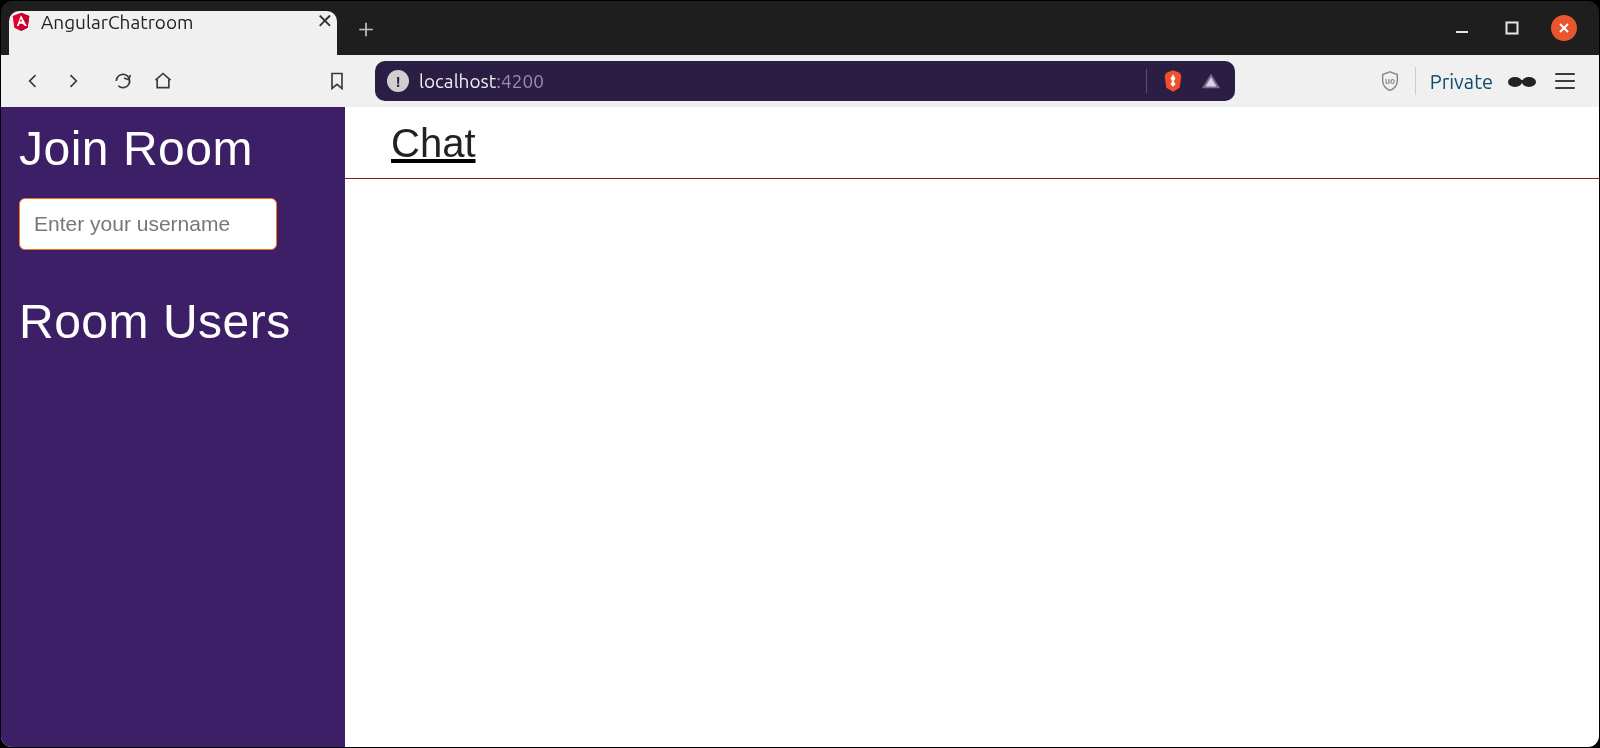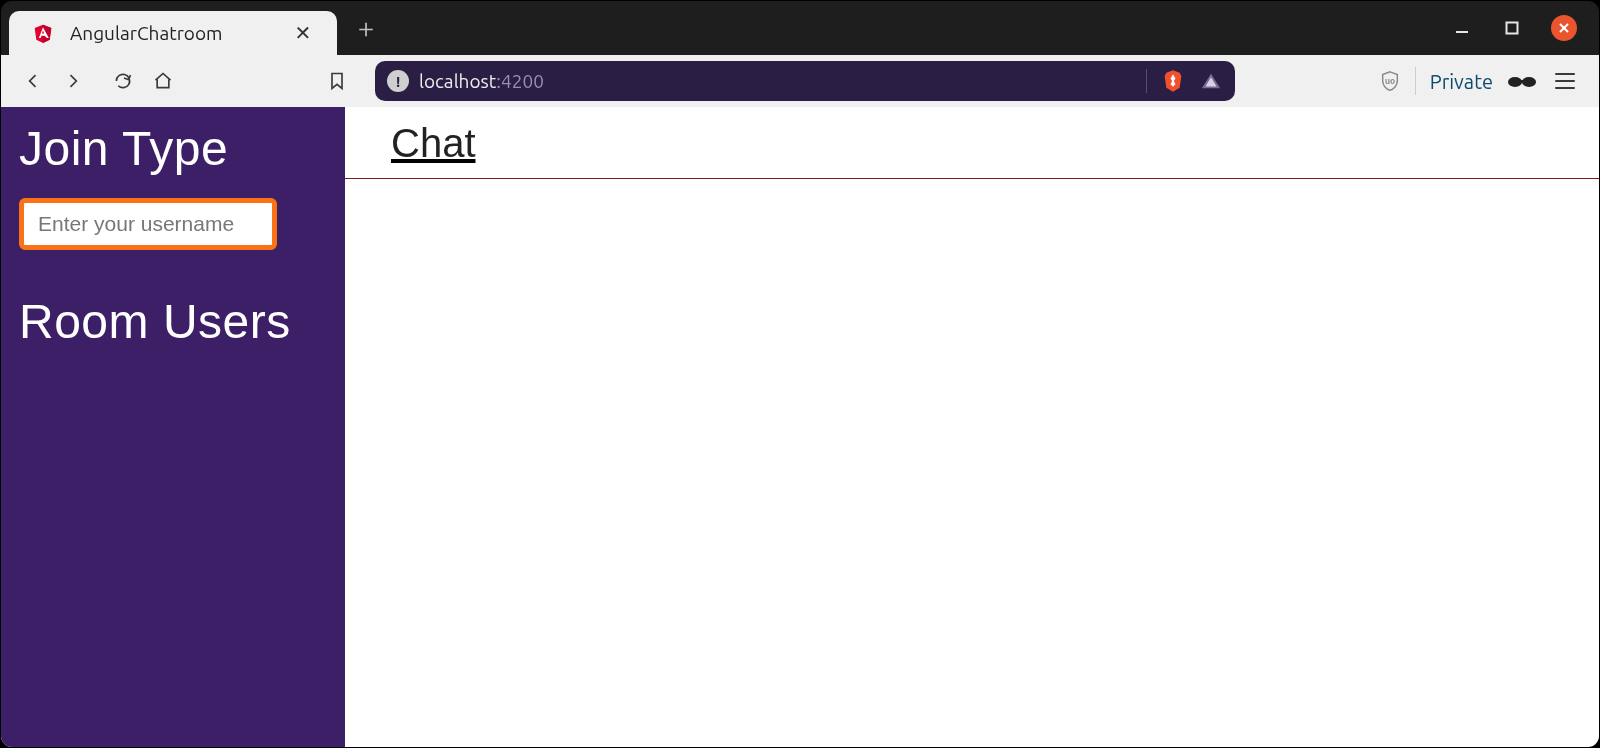--- a/index.html
+++ b/index.html
@@ -34,28 +34,28 @@
     .tab-area {
       display: flex;
       align-items: flex-end;
       height: 100%;
       padding-top: 10px;
       padding-left: 8px;
       flex: 0 0 auto;
     }
     .tab {
       display: flex;
-      align-items: center;
+      align-items: flex-start;
       background: #f0f0f0;
       height: 44px;
       border-top-left-radius: 10px;
       border-top-right-radius: 10px;
-      padding: 0 24px;
+      padding: 0 2px;
       min-width: 328px;
-      gap: 17px;
+      gap: 10px;
       font-size: 19px;
       color: #222;
     }
     .tab .favicon {
       width: 20px;
       height: 20px;
       display: flex;
       align-items: center;
       justify-content: center;
     }
@@ -239,21 +239,21 @@
     .sidebar h1 {
       font-size: 48px;
       font-weight: 400;
       margin: 6px 0 22px 0;
       letter-spacing: 0.5px;
     }
     .username-input {
       width: 258px;
       height: 52px;
       border-radius: 6px;
-      border: 5px solid #f97316;
+      border: 1px solid #f97316;
       background: #fff;
       color: #555;
       font-size: 21px;
       padding: 0 14px;
       outline: none;
     }
     .username-input::placeholder { color: #777; }
     .sidebar h2 {
       font-size: 48px;
       font-weight: 400;
@@ -419,21 +419,21 @@
       <div class="hamburger">
         <span></span>
           <span></span>
           <span></span>
       </div>
     </div>
   </div>
 
   <div class="page">
     <aside class="sidebar">
-      <h1>Join Type</h1>
+      <h1>Join Room</h1>
       <input class="username-input" type="text" placeholder="Enter your username" style="">
       <h2>Room Users</h2>
     </aside>
     <main class="main">
       <div class="chat-header">
         <h1>Chat</h1>
       </div>
       <div class="chat-body"></div>
     </main>
   </div>

